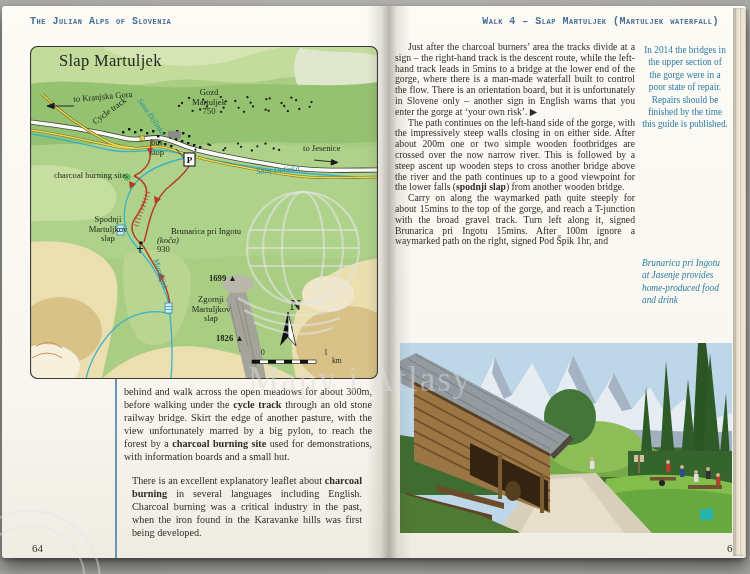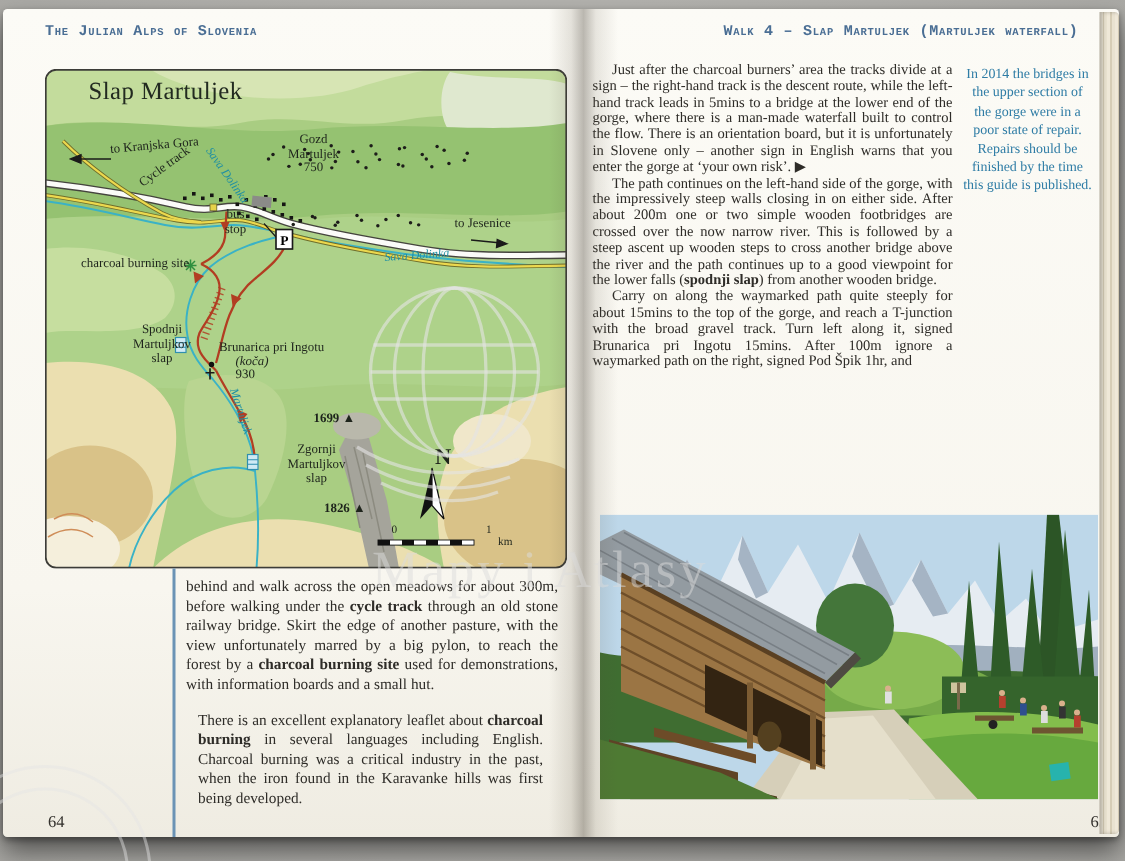--- a/index.html
+++ b/index.html
@@ -250,21 +250,21 @@
           <div class="maplabel river" style="left: 101px; top: 51px; transform: rotate(55deg);">Sava Dolinka</div>
           <div class="maplabel place" style="left: 50px; top: 73px; transform: rotate(-36deg);">Cycle track</div>
           <div class="maplabel place center" style="left: 116px; top: 92px; transform: translateX(-50%); text-align: center;">bus
 stop</div>
           <div class="maplabel place" style="left: 262px; top: 98px;">to Jesenice</div>
           <div class="maplabel river" style="left: 215px; top: 122px; transform: rotate(-4deg);">Sava Dolinka</div>
           <div class="maplabel place" style="left: 13px; top: 125px;">charcoal burning site</div>
           <div class="maplabel place center" style="left: 67px; top: 169px; transform: translateX(-50%);">Spodnji
 Martuljkov
 slap</div>
-          <div class="maplabel place" style="left: 105px; top: 181px;">Brunarica pri Ingotu</div>
+          <div class="maplabel place" style="left: 105px; top: 181px; padding-left: 25px;">Brunarica pri Ingotu</div>
           <div class="maplabel place italic" style="left: 116px; top: 190px;">(koča)</div>
           <div class="maplabel place" style="left: 116px; top: 199px;">930</div>
           <div class="maplabel place bold" style="left: 168px; top: 228px;">1699 ▲</div>
           <div class="maplabel river" style="left: 118px; top: 212px; transform: rotate(72deg);">Martuljek</div>
           <div class="maplabel place center" style="left: 170px; top: 249px; transform: translateX(-50%);">Zgornji
 Martuljkov
 slap</div>
           <div class="maplabel place bold" style="left: 175px; top: 288px;">1826 ▲</div>
           <div class="maplabel north" style="left: 249px; top: 251px;">N</div>
           <div class="maplabel scale" style="left: 220px; top: 303px;">0</div>
@@ -278,20 +278,21 @@
       <p class="body"><span>behind and walk across the open meadows for about 300m, before walking under the </span><b>cycle track</b><span> through an old stone railway bridge. Skirt the edge of another pasture, with the view unfortunately marred by a big pylon, to reach the forest by a </span><b>charcoal burning site</b><span> used for demonstrations, with information boards and a small hut.</span></p>
       <p class="body inset"><span>There is an excellent explanatory leaflet about </span><b>charcoal burning</b><span> in several languages including English. Charcoal burning was a critical industry in the past, when the iron found in the Karavanke hills was first being developed.</span></p>
     </div>
 
     <div id="right-text">
       <p class="body"><span>Just after the charcoal burners’ area the tracks divide at a sign – the right-hand track is the descent route, while the left-hand track leads in 5mins to a bridge at the lower end of the gorge, where there is a man-made waterfall built to control the flow. There is an orientation board, but it is unfortunately in Slovene only – another sign in English warns that you enter the gorge at ‘your own risk’. ▶</span></p>
       <p class="body"><span>The path continues on the left-hand side of the gorge, with the impressively steep walls closing in on either side. After about 200m one or two simple wooden footbridges are crossed over the now narrow river. This is followed by a steep ascent up wooden steps to cross another bridge above the river and the path continues up to a good viewpoint for the lower falls (</span><b>spodnji slap</b><span>) from another wooden bridge.</span></p>
       <p class="body"><span>Carry on along the waymarked path quite steeply for about 15mins to the top of the gorge, and reach a T-junction with the broad gravel track. Turn left along it, signed Brunarica pri Ingotu 15mins. After 100m ignore a waymarked path on the right, signed Pod Špik 1hr, and</span></p>
     </div>
     <div class="sidenote" id="note1">In 2014 the bridges in the upper section of the gorge were in a poor state of repair. Repairs should be finished by the time this guide is published.</div>
+    <div class="sidenote" id="note2">Brunarica pri Ingotu at Jasenje provides home-produced food and drink</div>
 
     <div id="photo">
       <svg width="332" height="190" viewBox="0 0 332 190">
         <g>
             <rect width="332" height="190" fill="#bdd7e9"></rect>
           </g>
         <g>
           <path d="M30,92 L58,30 L74,58 L95,14 L112,52 L132,20 L152,58 L173,12 L196,60 L214,30 L232,66 L250,44 L266,72 L284,56 L300,80 L332,70 V110 H0 V100 Z" fill="#e6ecf2"></path>
           <path d="M95,14 L112,52 L104,56 L92,30 Z M173,12 L196,60 L186,64 L168,28 Z M214,30 L232,66 L222,68 L208,44 Z M58,30 L74,58 L66,60 L52,42 Z" fill="#8fa2b4" opacity="0.75"></path>
           <path d="M0,96 C60,86 120,92 180,88 C240,84 300,92 332,88 V118 H0 Z" fill="#5b748b" opacity="0.5"></path>

